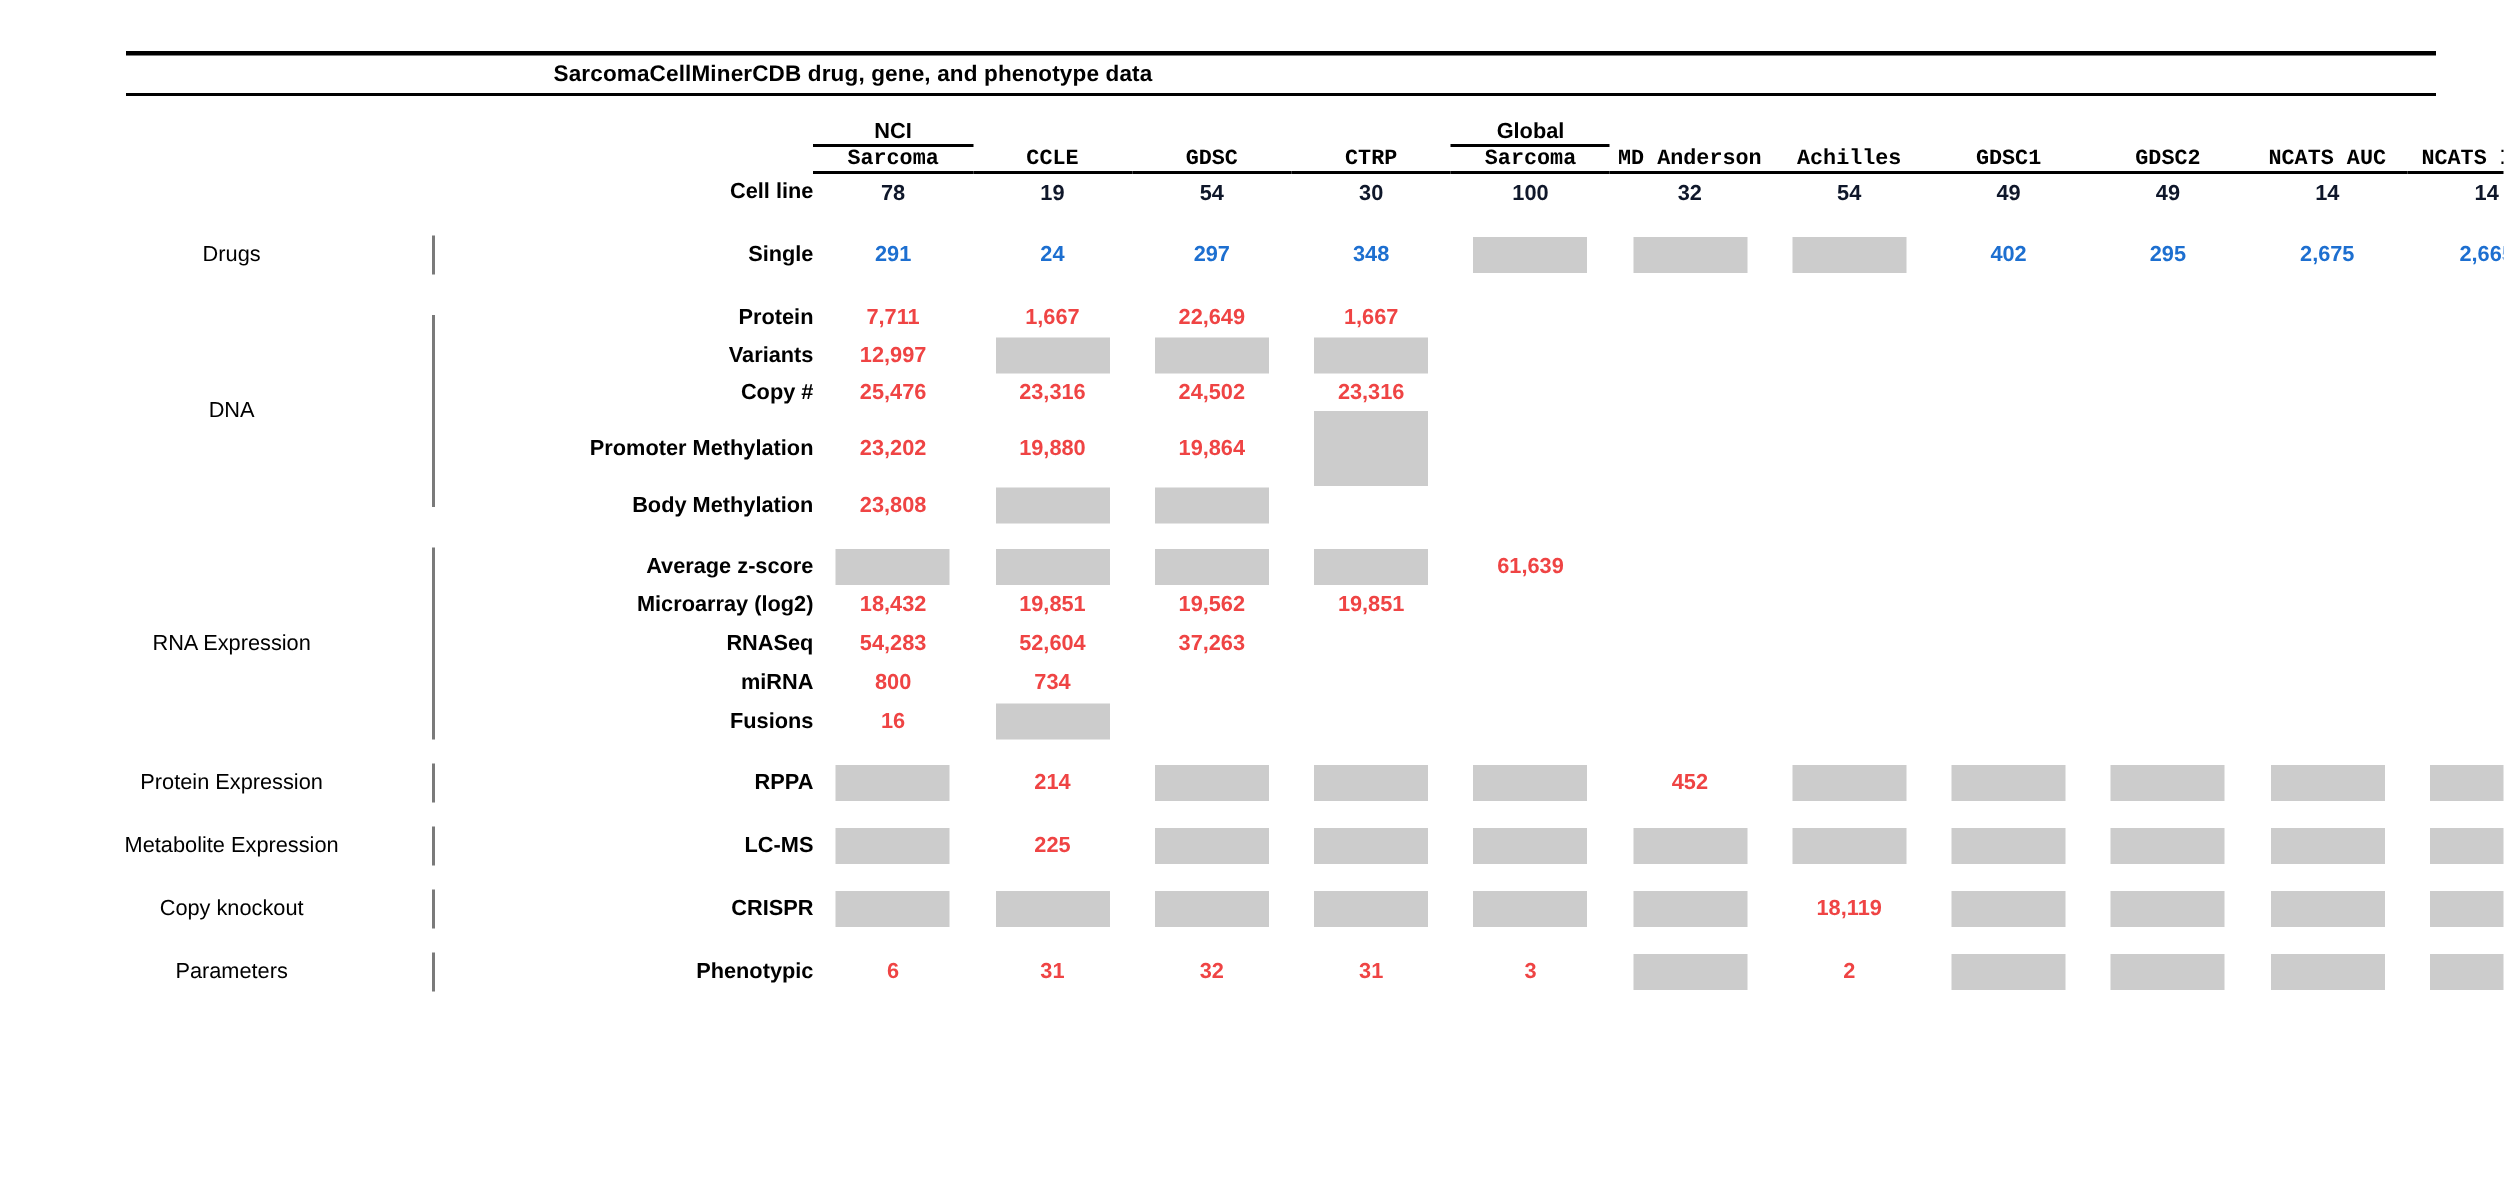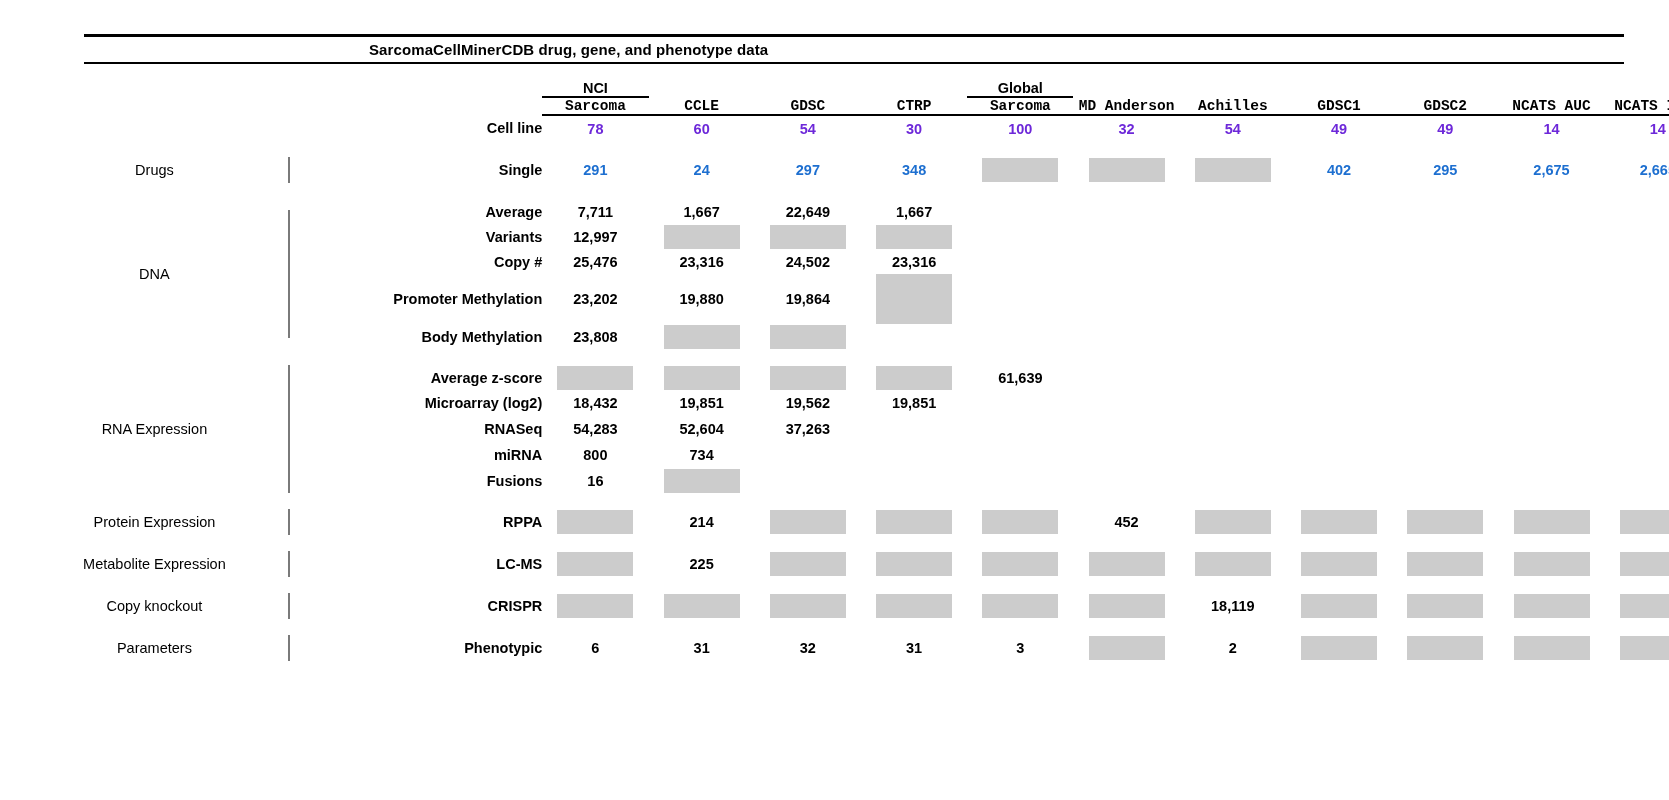--- a/index.html
+++ b/index.html
@@ -113,23 +113,23 @@
     border-bottom: 2px solid #000;
     font-family: Liberation Mono, monospace;
   }
 
   .cell {
     text-align: center;
     font-weight: bold;
     font-size: 14.5px;
     height: 25px;
   }
-  .cell.cellline { color: #6d28d9; }
+  .cell.cellline { color: #0f172a; }
   .cell.drug { color: #1d6fd0; }
-  .cell.num { color: #000000; }
+  .cell.num { color: #ef4444; }
 
   .blockwrap {
     display: flex;
     align-items: center;
     justify-content: center;
     height: 100%;
   }
   .block {
     display: block;
     background: #cccccc;
@@ -211,21 +211,21 @@
       <td class="hdr">GDSC2</td>
       <td class="hdr">NCATS AUC</td>
       <td class="hdr">NCATS IC50</td>
     </tr>
 
     <tr>
       <td></td>
           <td></td>
       <td class="row-label">Cell line</td>
       <td class="cell cellline">78</td>
-      <td class="cell cellline">60</td>
+      <td class="cell cellline">19</td>
       <td class="cell cellline">54</td>
       <td class="cell cellline">30</td>
       <td class="cell cellline">100</td>
       <td class="cell cellline">32</td>
       <td class="cell cellline">54</td>
       <td class="cell cellline">49</td>
       <td class="cell cellline">49</td>
       <td class="cell cellline">14</td>
       <td class="cell cellline">14</td>
     </tr>
@@ -267,21 +267,21 @@
 
     <tr class="spacer-row">
           <td colspan="14"></td>
         </tr>
 
     <tr>
       <td class="group-label" rowspan="5">DNA</td>
       <td class="pipe-cell" rowspan="5">
             <span class="pipe" style="height:128px"></span>
           </td>
-      <td class="row-label">Average</td>
+      <td class="row-label">Protein</td>
       <td class="cell num">7,711</td>
       <td class="cell num">1,667</td>
       <td class="cell num">22,649</td>
       <td class="cell num">1,667</td>
       <td class="tallcell" rowspan="5"><span class="tallblock" style="height:118px;margin-top:5px"></span></td>
       <td class="tallcell" rowspan="5"><span class="tallblock" style="height:118px;margin-top:5px"></span></td>
       <td class="tallcell" rowspan="5"><span class="tallblock" style="height:118px;margin-top:5px"></span></td>
       <td class="tallcell" rowspan="5"><span class="tallblock" style="height:118px;margin-top:5px"></span></td>
       <td class="tallcell" rowspan="5"><span class="tallblock" style="height:118px;margin-top:5px"></span></td>
       <td class="tallcell" rowspan="5"><span class="tallblock" style="height:118px;margin-top:5px"></span></td>

